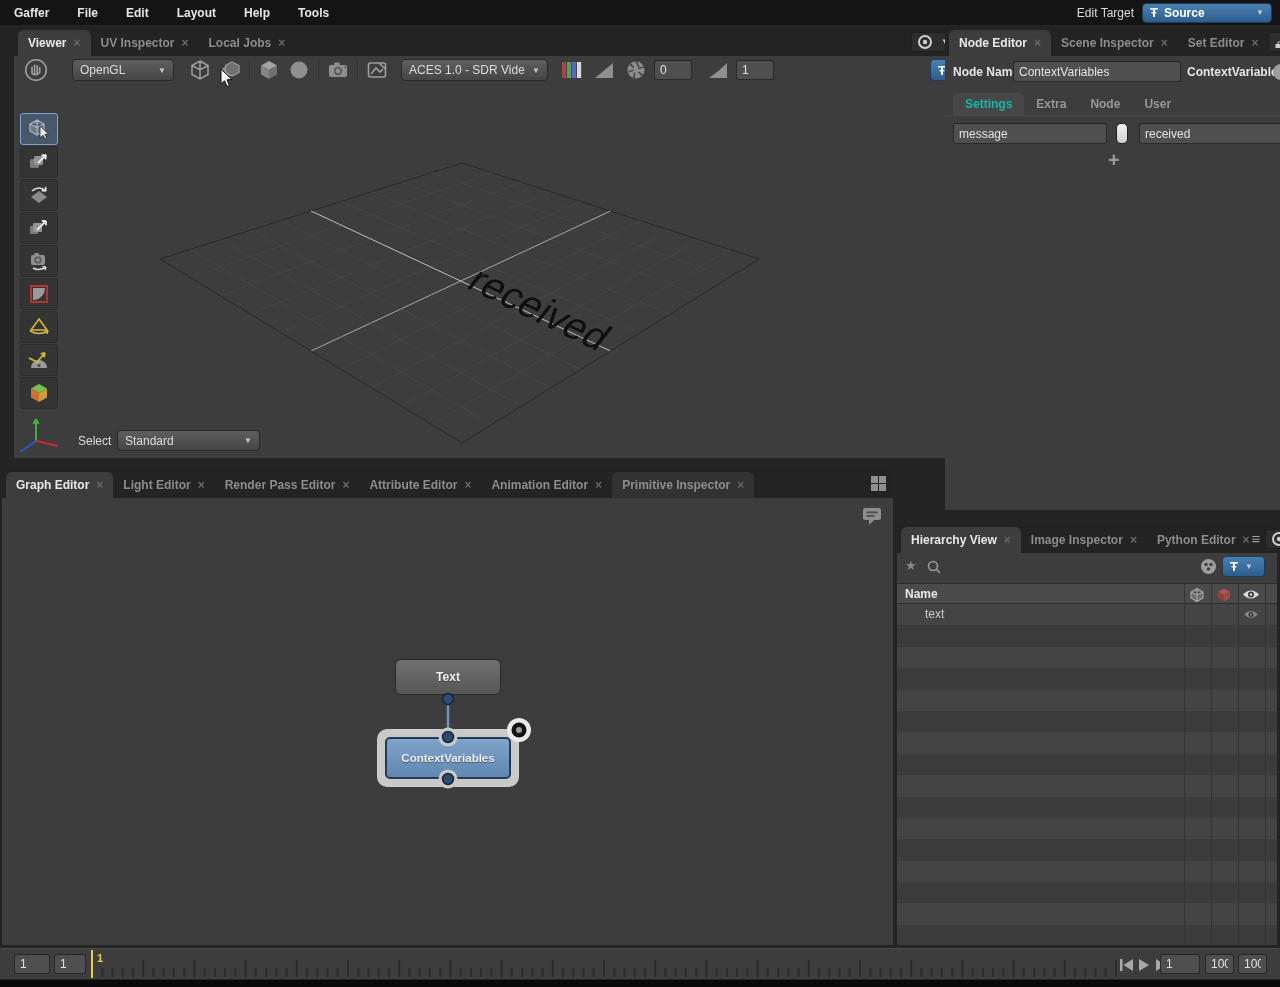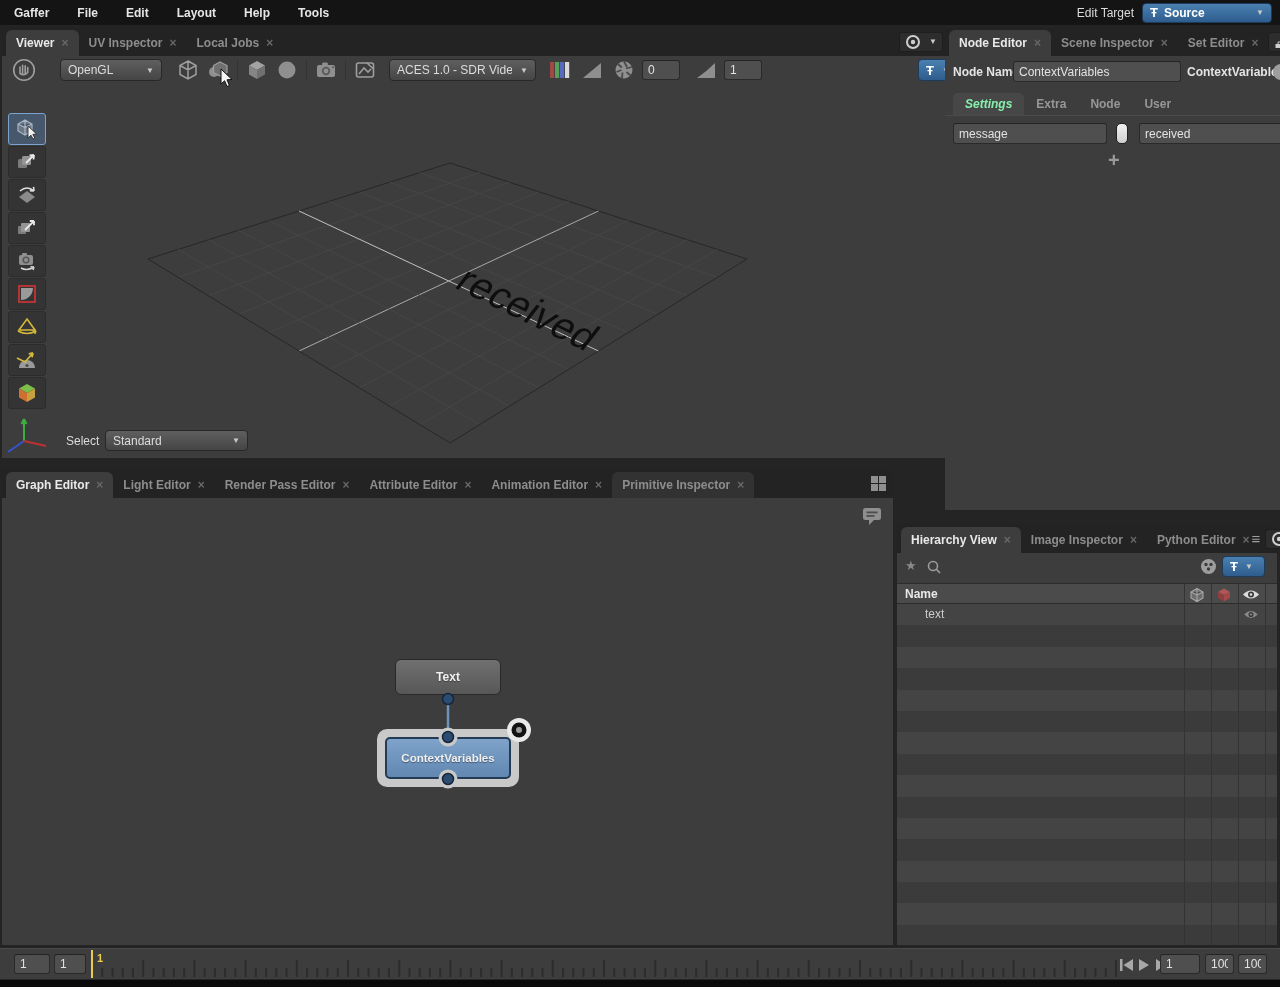--- a/index.html
+++ b/index.html
@@ -27,21 +27,21 @@
   .panel{position:absolute;background:#232323;}
   .content{position:absolute;left:0;top:29px;right:0;bottom:0;background:#3d3d3d;}
   .tabbar{position:absolute;left:0;top:0;right:0;height:29px;display:flex;align-items:flex-end;padding-left:4px;box-sizing:border-box;}
   .tab{height:26px;display:flex;align-items:center;gap:7px;padding:0 10px;border-radius:6px 6px 0 0;
        font-size:12px;font-weight:bold;color:#8d8d8d;white-space:nowrap;}
   .tab.active{background:#3d3d3d;color:#e9e9e9;}
   .tab.hover{background:#323232;}
   .tab-close{color:#686868;font-size:12px;font-weight:bold;}
   .tabbar-icons{margin-left:auto;display:flex;align-items:center;gap:7px;padding-right:6px;align-self:center;}
   
-  .viewer-panel{left:2px;top:27px;width:971px;height:431px;}
+  .viewer-panel{left:14px;top:27px;width:971px;height:431px;}
   .vtoolbar{position:absolute;left:0;top:0;right:0;height:28px;display:flex;align-items:center;padding-left:10px;}
   .vsep{width:1px;height:20px;background:#333;margin:0 7px;}
   .icon24{width:24px;height:24px;flex:0 0 auto;}
   .vp-svg{position:absolute;left:0;top:28px;}
   .toolrail{position:absolute;left:6px;top:57px;width:38px;display:flex;flex-direction:column;gap:1px;}
   .toolbtn{width:38px;height:32px;box-sizing:border-box;background:#343434;border:1px solid #2c2c2c;
            border-radius:3px;display:flex;align-items:center;justify-content:center;}
   .toolbtn.active{background:#47586c;border:1px solid #7ba3d0;}
   .select-row-label{position:absolute;font-size:12px;color:#dcdcdc;}
   
@@ -52,21 +52,21 @@
   .gnode.blue{background:linear-gradient(#7fa3c9,#6187b2);border:2px solid #243b55;border-radius:5px;font-size:11.5px;}
   .halo{position:absolute;background:#c9c9c9;border-radius:10px;}
   .graph-svg{position:absolute;left:0;top:0;}
   
   .ne-panel{left:897px;top:27px;width:344px;height:483px;margin-left:48px;}
   .ne-label{position:absolute;font-size:12px;font-weight:bold;color:#e4e4e4;}
   .subtabs{position:absolute;left:0;top:36px;right:0;height:24px;display:flex;align-items:flex-end;
            padding-left:8px;border-bottom:1px solid #4a4a4a;box-sizing:border-box;}
   .subtab{height:22px;display:flex;align-items:center;padding:0 12px;font-size:12px;font-weight:bold;
           color:#979797;border-radius:5px 5px 0 0;}
-  .subtab.active{background:#474747;color:#86efac;font-style:italic;}
+  .subtab.active{background:#474747;color:#14b8a6;}
   .toggle{position:absolute;width:12px;height:21px;background:linear-gradient(#f2f2f2,#cfcfcf);
           border:1px solid #222;border-radius:5px;box-sizing:border-box;}
   .plusbtn{position:absolute;font-size:20px;font-weight:bold;color:#9a9a9a;line-height:1;}
   
   .hi-panel{left:897px;top:524px;width:380px;height:421px;}
   .filterrow{position:absolute;left:0;top:0;right:0;height:28px;}
   .hheader{position:absolute;left:0;top:30px;right:0;height:21px;background:#4b4b4b;
            border-top:1px solid #2c2c2c;border-bottom:1px solid #2c2c2c;box-sizing:border-box;
            display:flex;align-items:center;}
   .hheader .hname{font-size:12px;font-weight:bold;color:#e8e8e8;padding-left:8px;}

